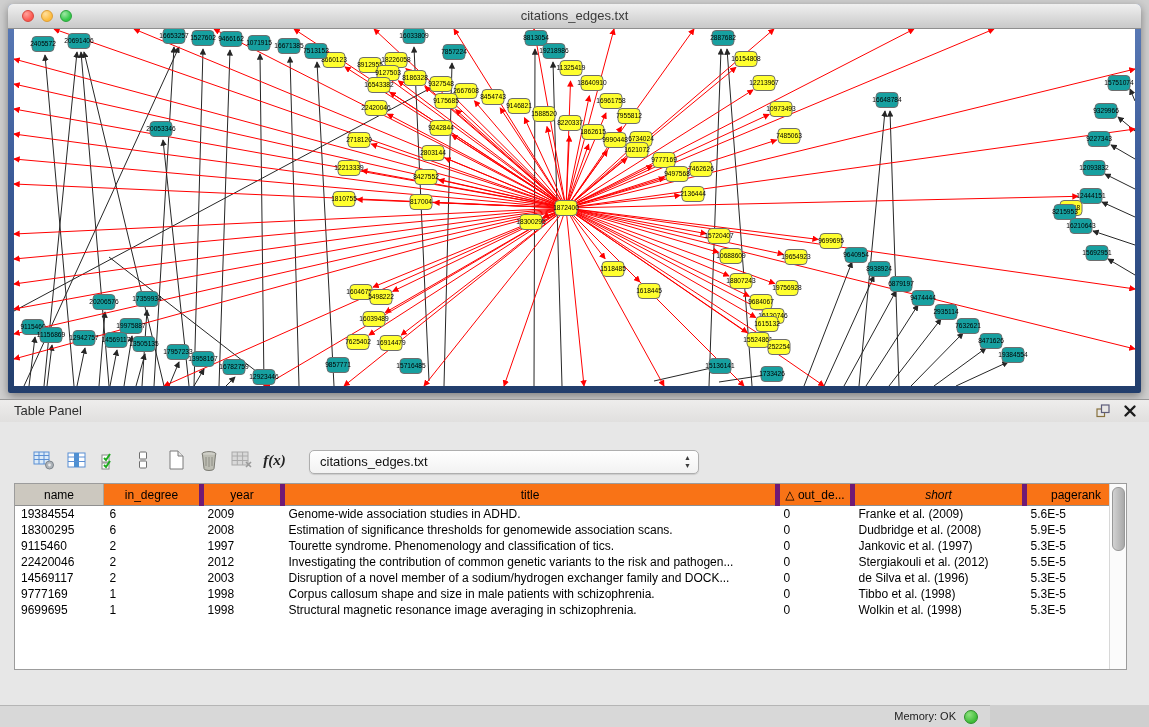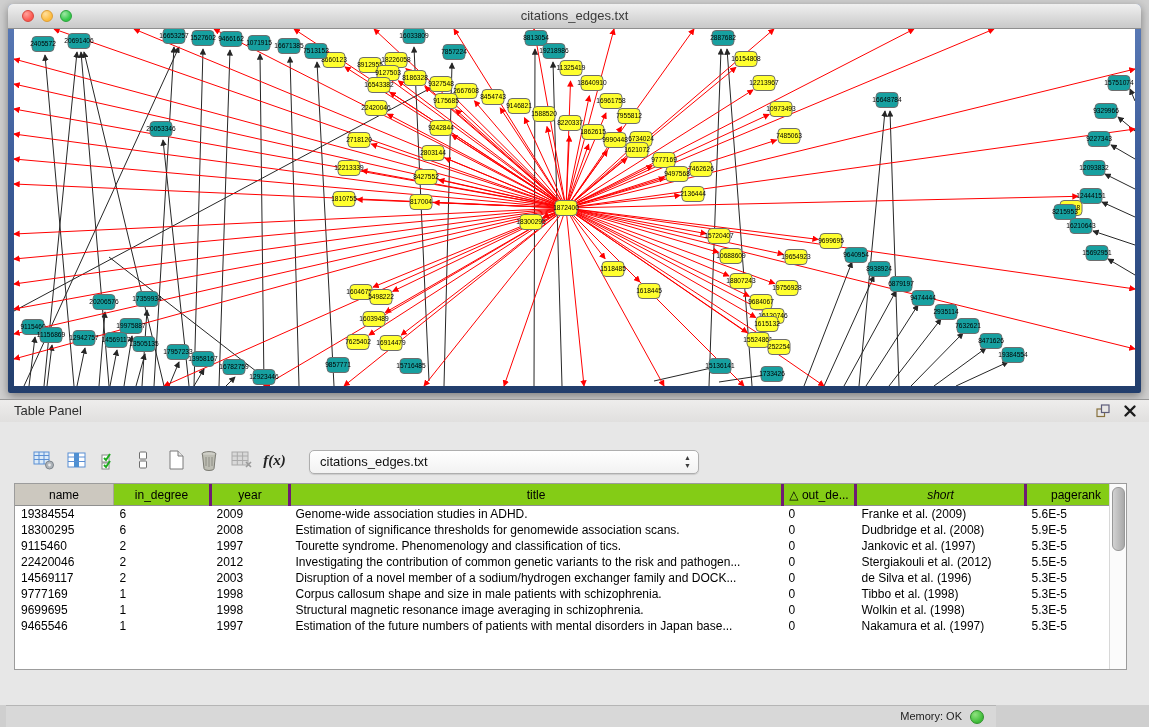--- a/index.html
+++ b/index.html
@@ -31,29 +31,29 @@
   .tbtn{width:33px;height:28px;display:flex;align-items:center;justify-content:center;cursor:pointer}
   .fx{font-family:"Liberation Serif",serif;font-style:italic;font-weight:bold;font-size:15px;color:#222}
   .combo{position:relative;margin-left:18px;width:388px;height:22px;background:linear-gradient(#ffffff,#f2f2f2);
     border:1px solid #aeaeae;border-radius:5px;box-shadow:0 1px 1px rgba(0,0,0,.12);cursor:pointer}
   .combo-val{line-height:22px;font-size:13px;color:#111;padding-left:10px}
   .combo-arrows{position:absolute;right:7px;top:3px;font-size:7px;line-height:8px;color:#3c3c3c;text-align:center}
 
   
   .table-area{position:absolute;left:14px;top:61px;width:1113px;height:187px;background:#fff;border:1px solid #9c9c9c;box-sizing:border-box;overflow:hidden}
   table{border-collapse:collapse;table-layout:fixed;width:1094px;font-size:12px;color:#000}
-  th{background:#84cc16;border-right:3px solid #701a75;border-bottom:1px solid #8f8f8f;height:21px;font-weight:normal;font-size:12px;padding:0;white-space:nowrap;overflow:hidden;cursor:pointer}
+  th{background:#f97316;border-right:5px solid #701a75;border-bottom:1px solid #8f8f8f;height:21px;font-weight:normal;font-size:12px;padding:0;white-space:nowrap;overflow:hidden;cursor:pointer}
   th.first{background:#ccc8bf;border-right:1px solid #a9a59c}
   td{height:16px;padding:0 2px 0 6px;white-space:nowrap;overflow:hidden;cursor:default;font-size:12px;line-height:16px}
   .vscroll{position:absolute;right:0;top:0;width:16px;height:100%;background:#fbfbfb;border-left:1px solid #d8d8d8}
   .vthumb{position:absolute;left:2px;top:3px;width:11px;height:62px;border-radius:6px;border:1px solid #989898;
     background:linear-gradient(90deg,#d2d2d2,#a9a9a9);cursor:grab}
 
   
-  .status{position:absolute;left:6px;top:705px;width:990px;height:22px;background:#d8d8d8;border-top:1px solid #b5b5b5;box-sizing:border-box}
+  .status{position:absolute;left:0;top:705px;width:990px;height:22px;background:#d8d8d8;border-top:1px solid #b5b5b5;box-sizing:border-box}
   .mem-label{position:absolute;right:34px;line-height:21px;font-size:11px;color:#222}
   .mem-dot{position:absolute;right:12px;top:4px;width:14px;height:14px;border-radius:50%;cursor:pointer;
     background:radial-gradient(circle at 35% 30%,#8fe27f,#3dbb37 70%);border:1px solid #2e8f2a;box-sizing:border-box}
 </style>
 </head>
 <body>
 
 <div class="graph-window">
   <div class="titlebar">
     <span class="tl tl-close"></span>
@@ -497,21 +497,21 @@
     <div class="combo">
       <div class="combo-val">citations_edges.txt</div>
       <div class="combo-arrows">▲<br>▼</div>
     </div>
   </div>
 
   <div class="table-area">
     <table>
       <thead>
           <tr id="thead-row">
-            <th class="first" style="width: 98px;">name</th>
+            <th class="first" style="width: 88px;">name</th>
             <th style="width: 95px;">in_degree</th>
             <th style="width: 76px;">year</th>
             <th style="width: 490px;">title</th>
             <th style="width: 70px;">△ out_de...</th>
             <th style="width: 167px; font-style: italic;">short</th>
             <th style="width: 98px;">pagerank</th>
           </tr>
         </thead>
       <tbody id="tbody">
           <tr>
@@ -570,29 +570,20 @@
           </tr>
           <tr>
             <td>9699695</td>
             <td>1</td>
             <td>1998</td>
             <td>Structural magnetic resonance image averaging in schizophrenia.</td>
             <td>0</td>
             <td>Wolkin et al. (1998)</td>
             <td>5.3E-5</td>
           </tr>
-          <tr>
-            <td>9465546</td>
-            <td>1</td>
-            <td>1997</td>
-            <td>Estimation of the future numbers of patients with mental disorders in Japan base...</td>
-            <td>0</td>
-            <td>Nakamura et al. (1997)</td>
-            <td>5.3E-5</td>
-          </tr>
         </tbody>
     </table>
     <div class="vscroll">
       <div class="vthumb"></div>
     </div>
   </div>
 
 </div>
 
 <div class="status">

